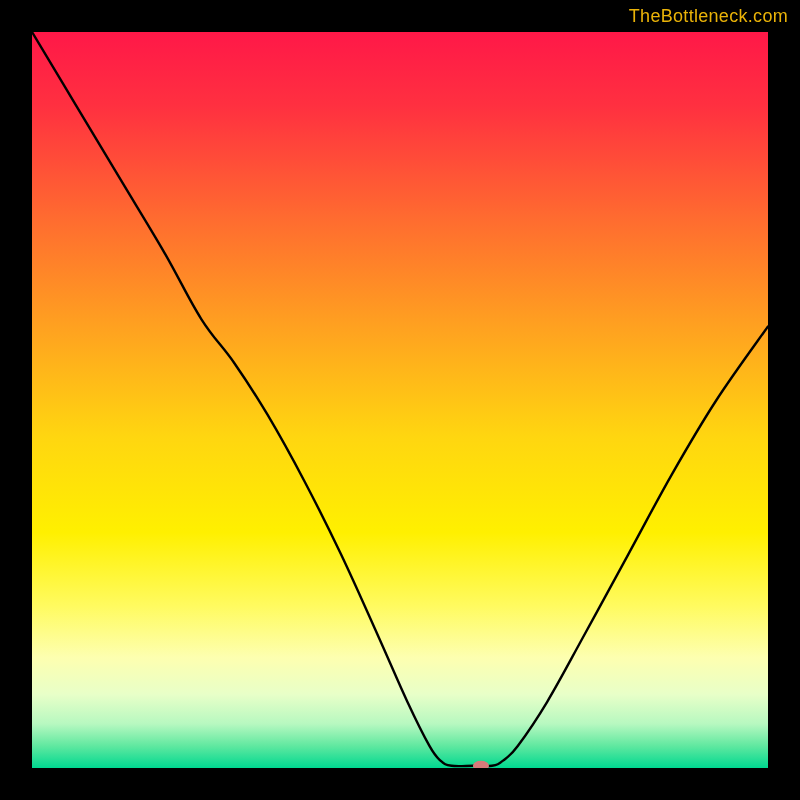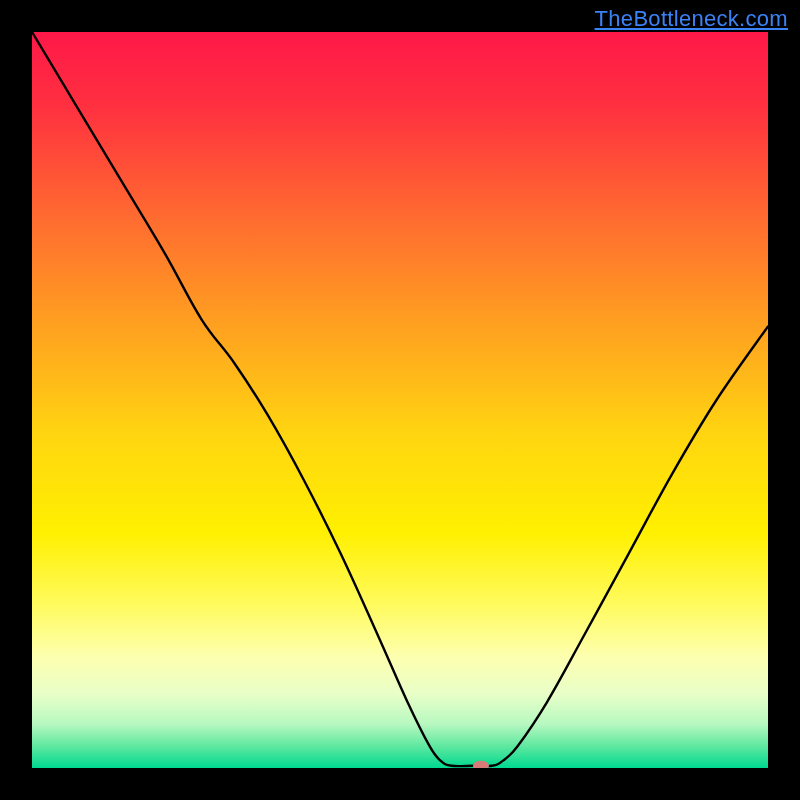--- a/index.html
+++ b/index.html
@@ -21,26 +21,25 @@
     position: absolute;
     left: 32px;
     top: 32px;
     width: 736px;
     height: 736px;
   }
   .watermark {
     position: absolute;
     top: 6px;
     right: 12px;
-    color: #3b82f6;
-    font-size: 22px;
+    color: #eab308;
+    font-size: 18px;
     font-weight: 400;
     letter-spacing: 0.3px;
     z-index: 10;
-    text-decoration: underline;
   }
   svg { display: block; }
 </style>
 </head>
 <body>
 
 <div class="frame">
   <div class="watermark">TheBottleneck.com</div>
   <div class="plot-area">
     <svg id="chart-svg" width="736" height="736" viewBox="0 0 736 736">

